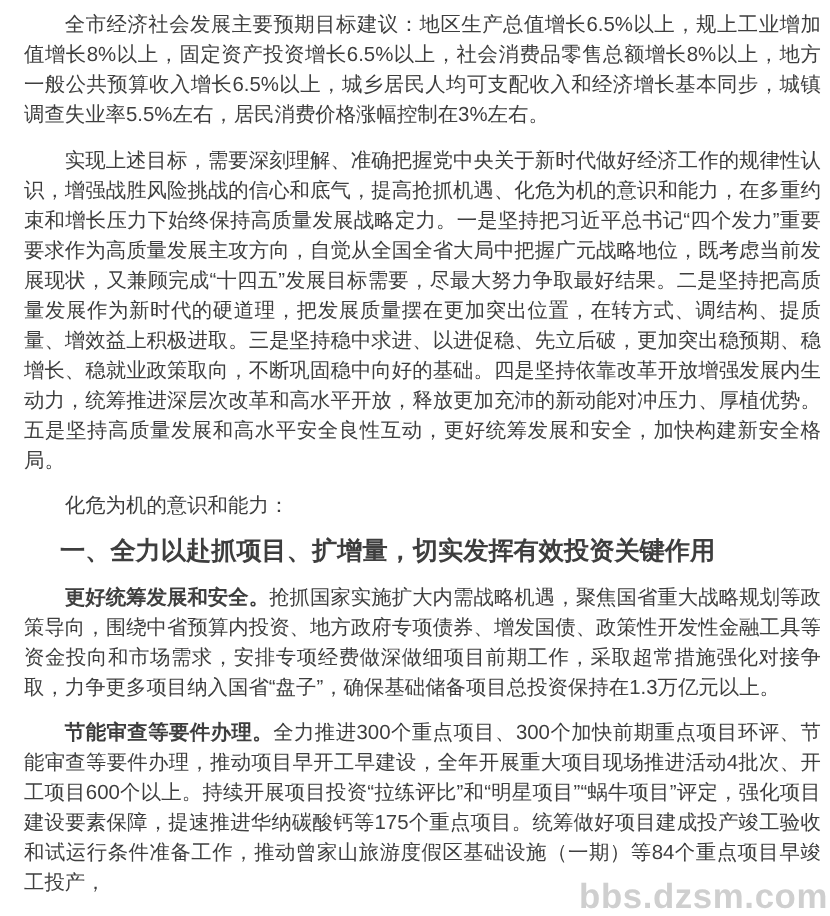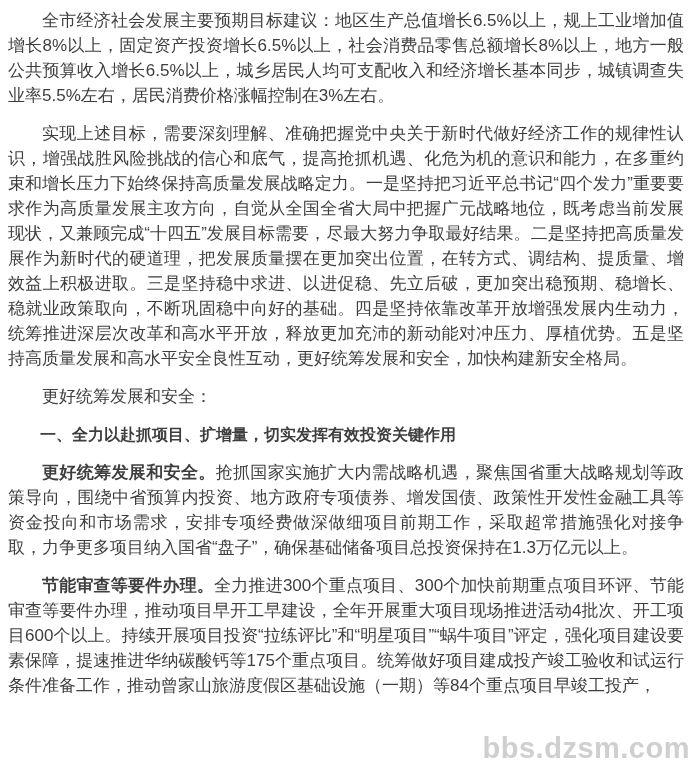--- a/index.html
+++ b/index.html
@@ -16,27 +16,27 @@
     color: #3e3e3e;
   }
   .doc {
     padding: 8px 8px 0 8px;
     font-size: 17px;
     line-height: 25px;
     text-align: justify;
     text-justify: inter-ideograph;
   }
   .doc p {
-    margin: 0 0 13px 0;
+    margin: 0 0 13px 12px;
     text-indent: 2em;
   }
   .doc h2 {
     margin: 0 0 13px 0;
     text-indent: 2em;
-    font-size: 16px;
+    font-size: 21px;
     line-height: 25px;
     font-weight: bold;
     font-family: Liberation Serif, serif;
   }
   .lead {
     font-weight: bold;
   }
   .watermark {
     position: absolute;
     right: 2px;
@@ -51,21 +51,21 @@
   }
 </style>
 </head>
 <body>
 
 <main class="doc">
   <p>全市经济社会发展主要预期目标建议：地区生产总值增长6.5%以上，规上工业增加值增长8%以上，固定资产投资增长6.5%以上，社会消费品零售总额增长8%以上，地方一般公共预算收入增长6.5%以上，城乡居民人均可支配收入和经济增长基本同步，城镇调查失业率5.5%左右，居民消费价格涨幅控制在3%左右。</p>
 
   <p>实现上述目标，需要深刻理解、准确把握党中央关于新时代做好经济工作的规律性认识，增强战胜风险挑战的信心和底气，提高抢抓机遇、化危为机的意识和能力，在多重约束和增长压力下始终保持高质量发展战略定力。一是坚持把习近平总书记“四个发力”重要要求作为高质量发展主攻方向，自觉从全国全省大局中把握广元战略地位，既考虑当前发展现状，又兼顾完成“十四五”发展目标需要，尽最大努力争取最好结果。二是坚持把高质量发展作为新时代的硬道理，把发展质量摆在更加突出位置，在转方式、调结构、提质量、增效益上积极进取。三是坚持稳中求进、以进促稳、先立后破，更加突出稳预期、稳增长、稳就业政策取向，不断巩固稳中向好的基础。四是坚持依靠改革开放增强发展内生动力，统筹推进深层次改革和高水平开放，释放更加充沛的新动能对冲压力、厚植优势。五是坚持高质量发展和高水平安全良性互动，更好统筹发展和安全，加快构建新安全格局。</p>
 
-  <p>更好统筹发展和安全：</p>
+  <p>化危为机的意识和能力：</p>
 
   <h2>一、全力以赴抓项目、扩增量，切实发挥有效投资关键作用</h2>
 
 
   <p><span class="lead">更好统筹发展和安全。</span><span>抢抓国家实施扩大内需战略机遇，聚焦国省重大战略规划等政策导向，围绕中省预算内投资、地方政府专项债券、增发国债、政策性开发性金融工具等资金投向和市场需求，安排专项经费做深做细项目前期工作，采取超常措施强化对接争取，力争更多项目纳入国省“盘子”，确保基础储备项目总投资保持在1.3万亿元以上。</span></p>
 
   <p><span class="lead">节能审查等要件办理。</span><span>全力推进300个重点项目、300个加快前期重点项目环评、节能审查等要件办理，推动项目早开工早建设，全年开展重大项目现场推进活动4批次、开工项目600个以上。持续开展项目投资“拉练评比”和“明星项目”“蜗牛项目”评定，强化项目建设要素保障，提速推进华纳碳酸钙等175个重点项目。统筹做好项目建成投产竣工验收和试运行条件准备工作，推动曾家山旅游度假区基础设施（一期）等84个重点项目早竣工投产，</span></p>
 </main>
 
 <div class="watermark">bbs.dzsm.com</div>

